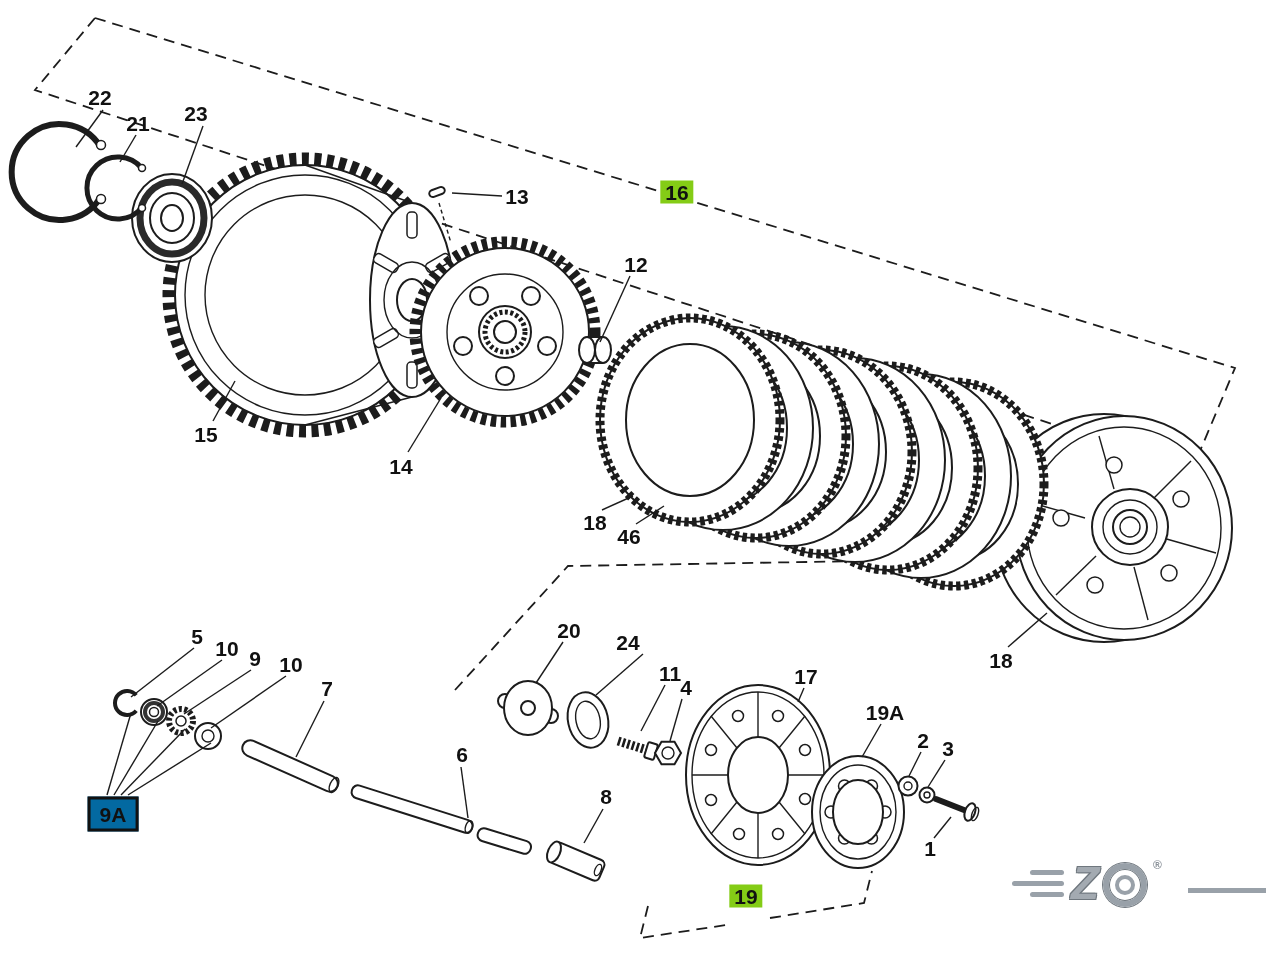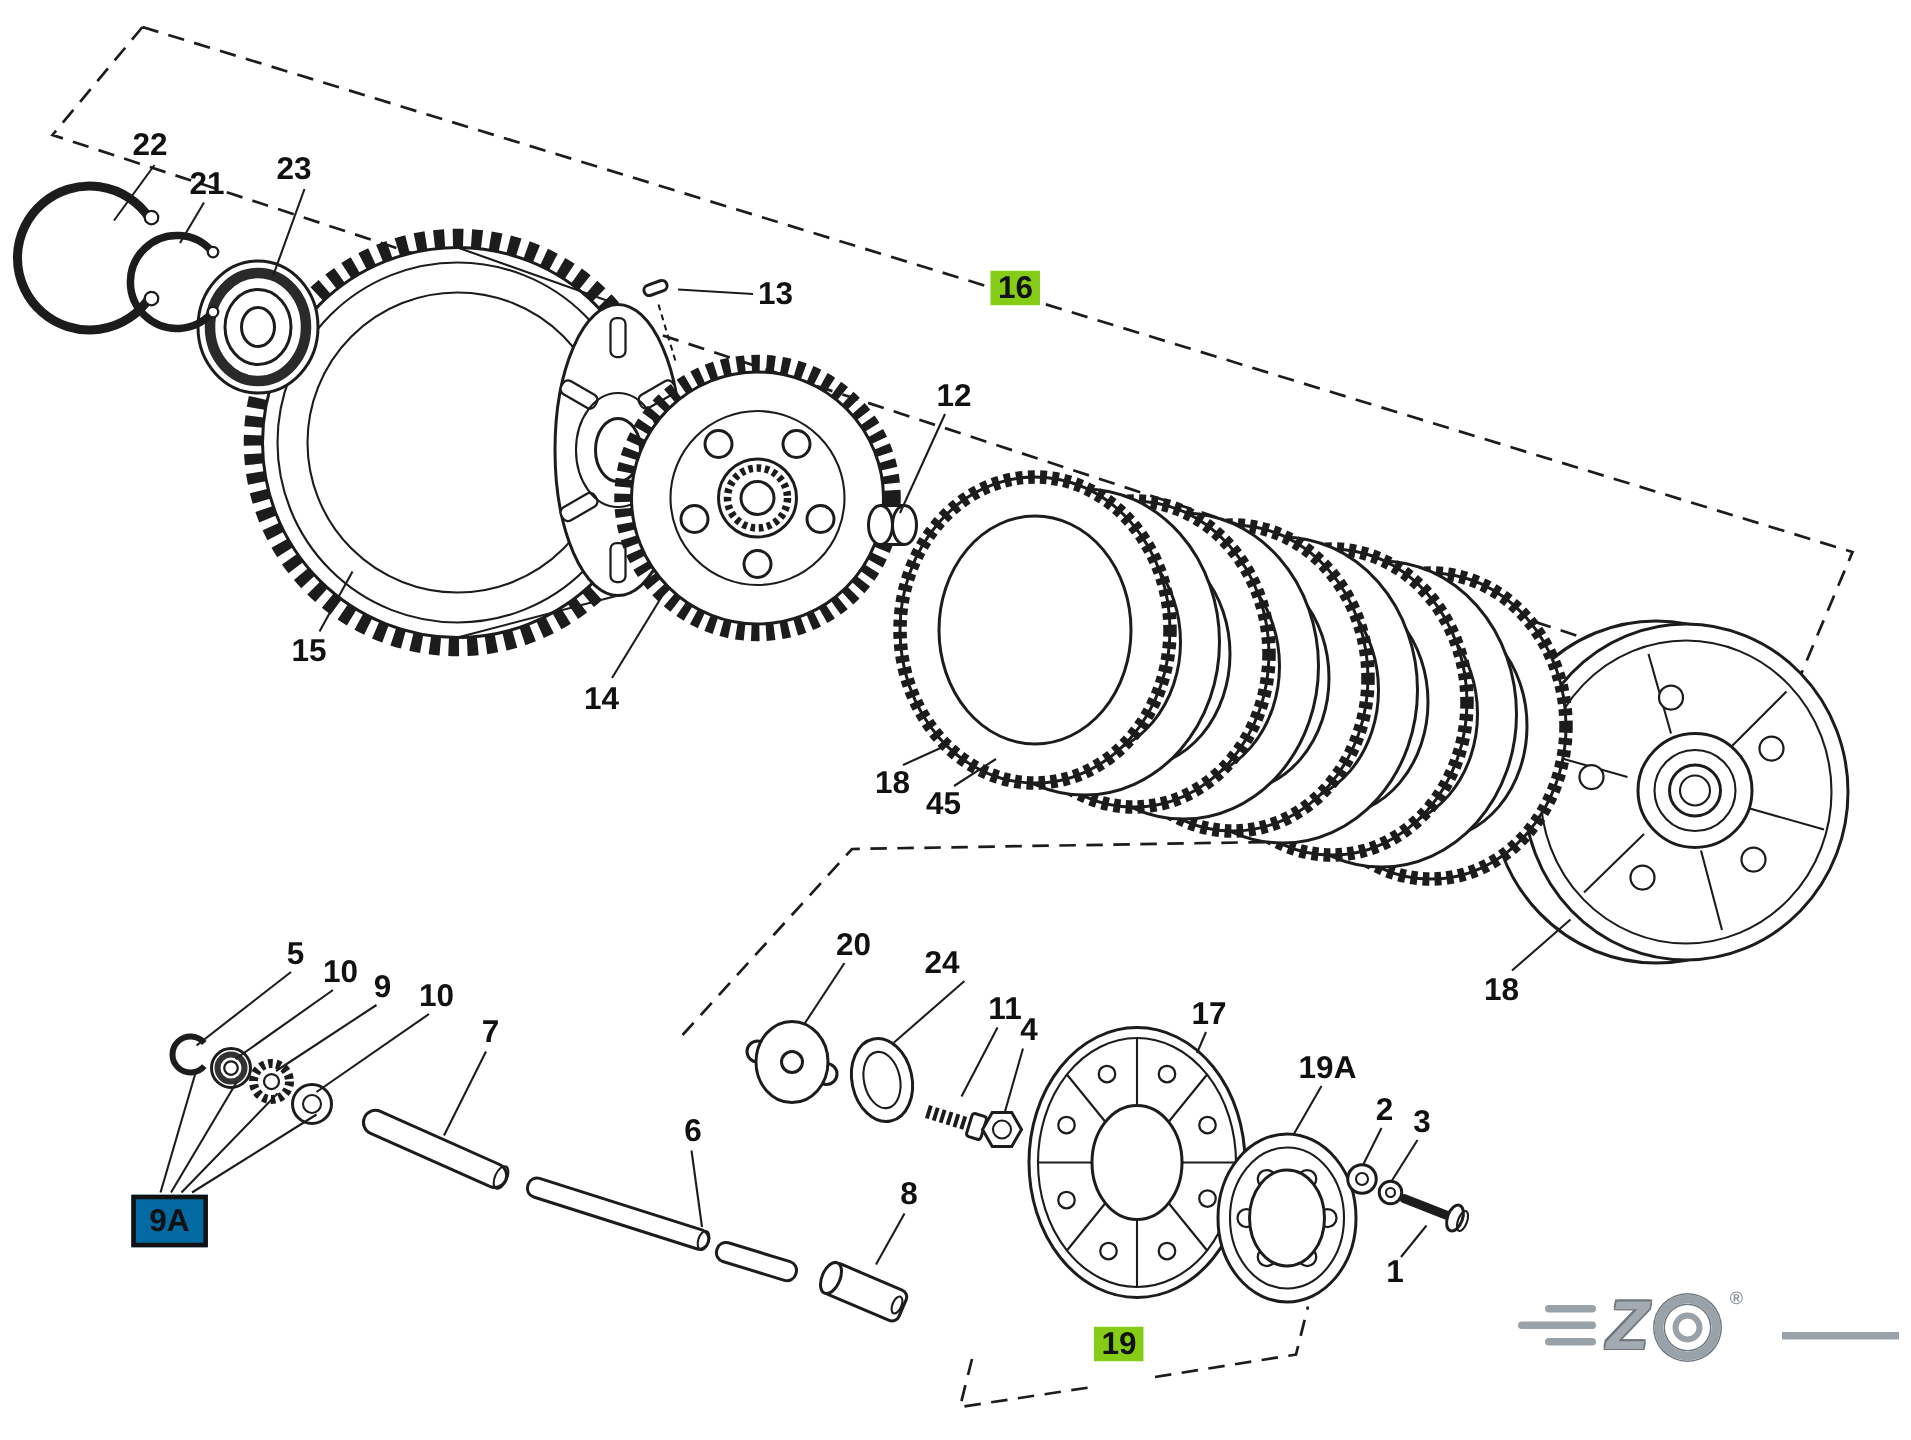--- a/index.html
+++ b/index.html
@@ -329,21 +329,21 @@
 
 <div class="lbl" style="left:100px;top:97px">22</div>
 <div class="lbl" style="left:138px;top:123px">21</div>
 <div class="lbl" style="left:196px;top:113px">23</div>
 <div class="lbl" style="left:517px;top:196px">13</div>
 <div class="lbl bg" style="left:677px;top:192px">16</div>
 <div class="lbl" style="left:636px;top:264px">12</div>
 <div class="lbl" style="left:206px;top:434px">15</div>
 <div class="lbl" style="left:401px;top:466px">14</div>
 <div class="lbl" style="left:595px;top:522px">18</div>
-<div class="lbl" style="left:629px;top:536px">45</div>
+<div class="lbl" style="left:629px;top:536px">46</div>
 <div class="lbl" style="left:1001px;top:660px">18</div>
 <div class="lbl" style="left:197px;top:636px">5</div>
 <div class="lbl" style="left:227px;top:648px">10</div>
 <div class="lbl" style="left:255px;top:658px">9</div>
 <div class="lbl" style="left:291px;top:664px">10</div>
 <div class="lbl" style="left:327px;top:688px">7</div>
 <div class="lbl" style="left:569px;top:630px">20</div>
 <div class="lbl" style="left:628px;top:642px">24</div>
 <div class="lbl" style="left:670px;top:673px">11</div>
 <div class="lbl" style="left:686px;top:687px">4</div>

